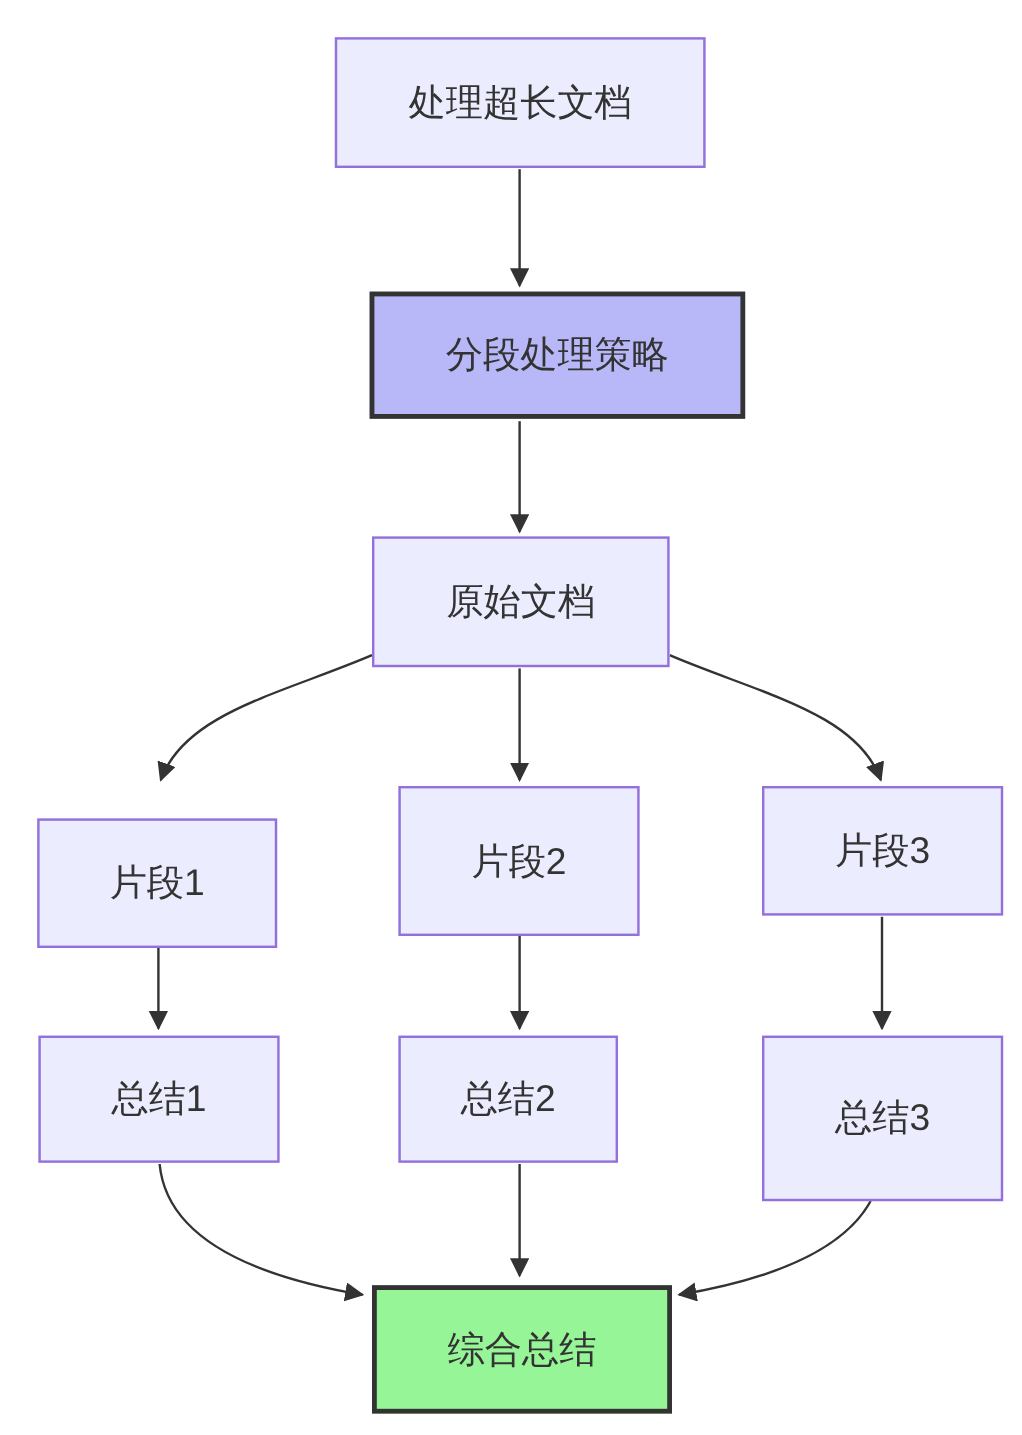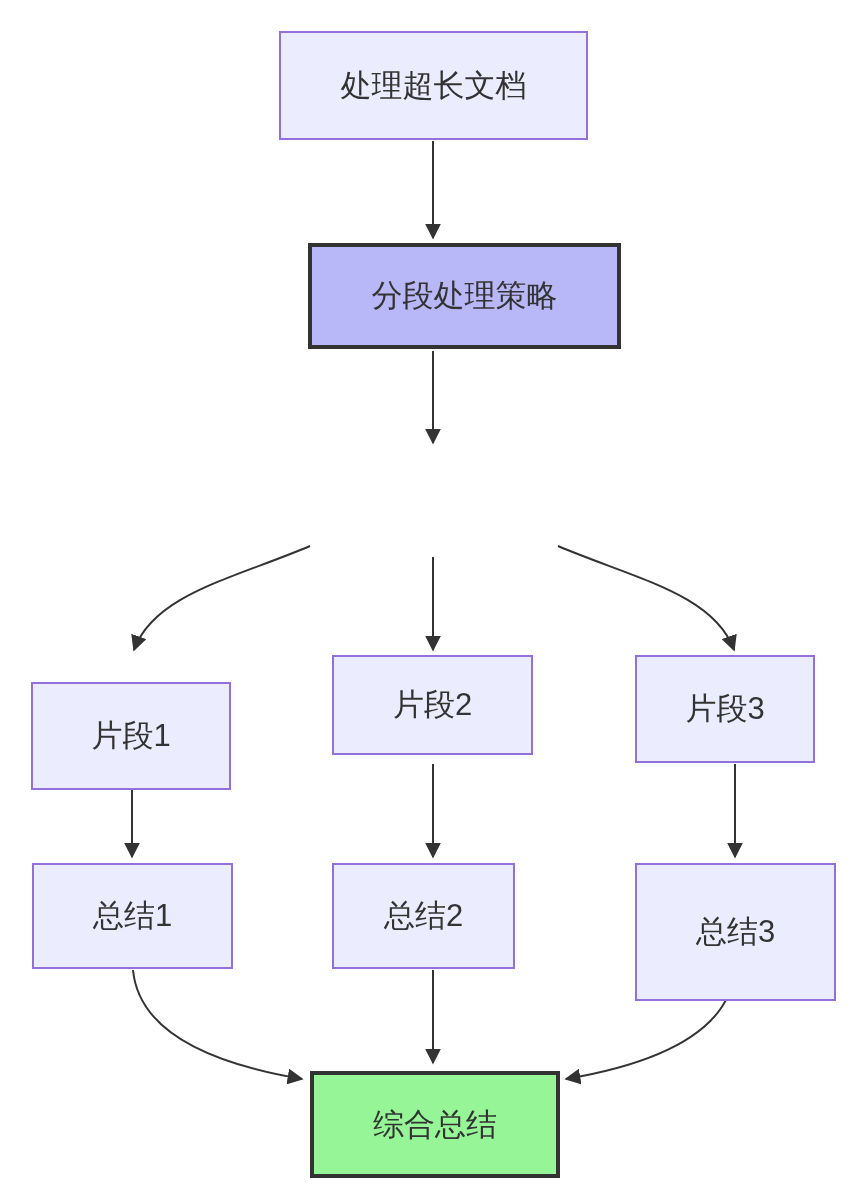--- a/index.html
+++ b/index.html
@@ -76,26 +76,27 @@
 
     <path class="edge" d="M133,970 C137,1012 172,1057 302,1079" marker-end="url(#arrow)"></path>
     <path class="edge" d="M433,970 L433,1063" marker-end="url(#arrow)"></path>
     <path class="edge" d="M735,970 C731,1012 696,1057 566,1079" marker-end="url(#arrow)"></path>
   </svg>
 
   <div class="node" style="left:279px; top:31px; width:309px; height:109px;">处理超长文档</div>
 
   <div class="node emph" style="left:277px; top:243px; width:313px; height:106px;margin-left:31px;">分段处理策略</div>
 
+  <div class="node" style="left:310px; top:447px; width:248px; height:109px;">原始文档</div>
 
   <div class="node" style="left:31px; top:682px; width:200px; height:108px;">片段1</div>
 
-  <div class="node" style="left:332px; top:655px; width:201px; height:100px;">片段2</div>
+  <div class="node" style="left:332px; top:655px; width:201px; height:125px;">片段2</div>
 
-  <div class="node" style="left:635px; top:655px; width:180px; height:108px;">片段3</div>
+  <div class="node" style="left:635px; top:655px; width:201px; height:108px;">片段3</div>
 
   <div class="node" style="left:32px; top:863px; width:201px; height:106px;">总结1</div>
 
   <div class="node" style="left:332px; top:863px; width:183px; height:106px;">总结2</div>
 
   <div class="node" style="left:635px; top:863px; width:201px; height:138px;">总结3</div>
 
   <div class="node final" style="left:310px; top:1071px; width:250px; height:107px;">综合总结</div>
 
 </div>

